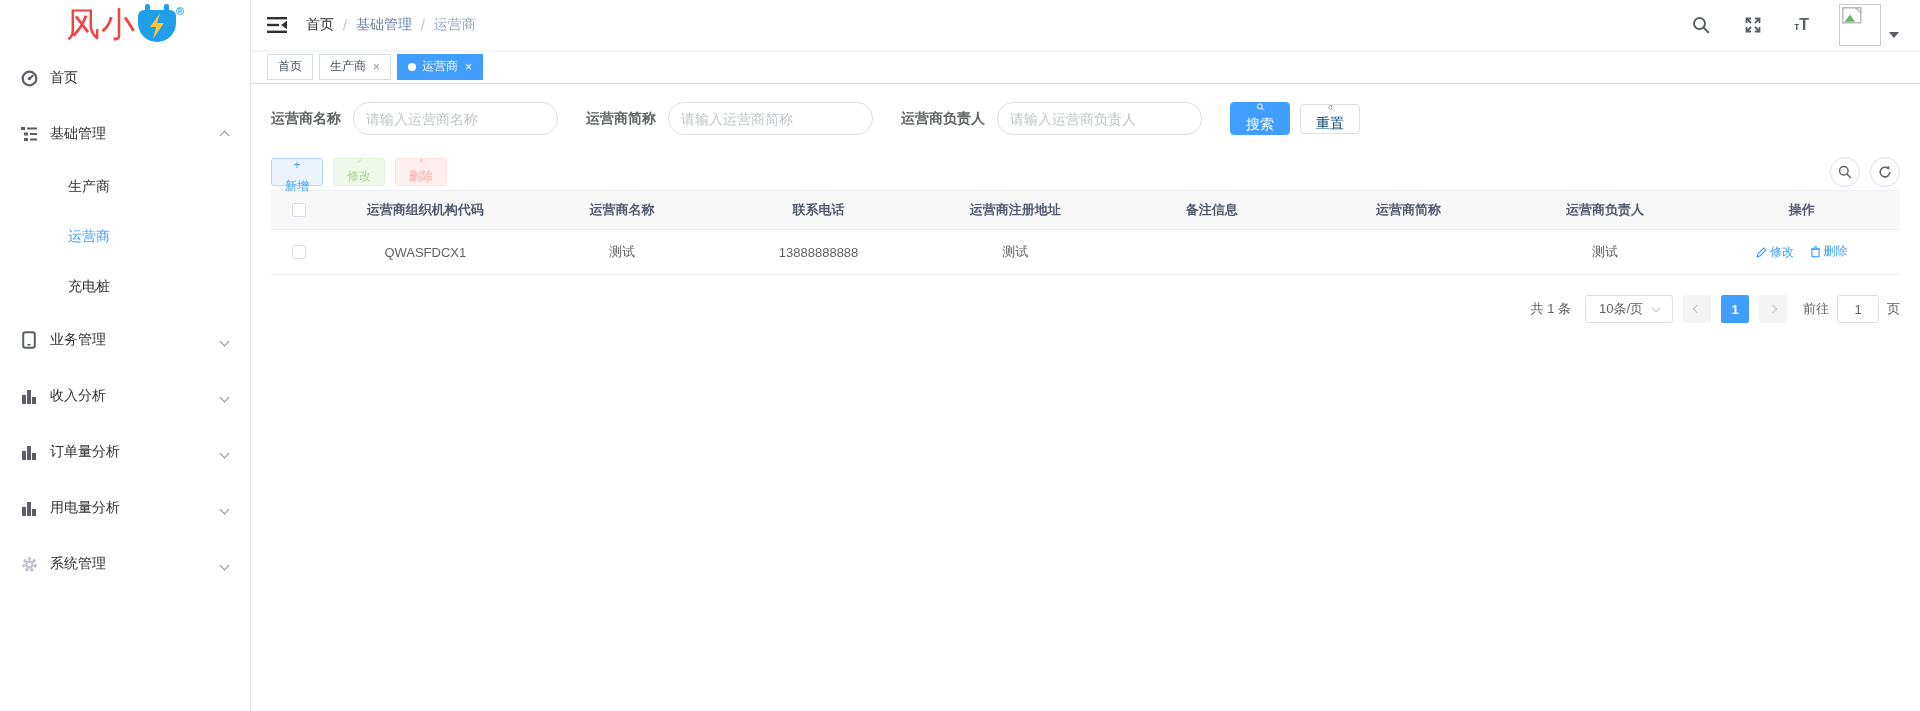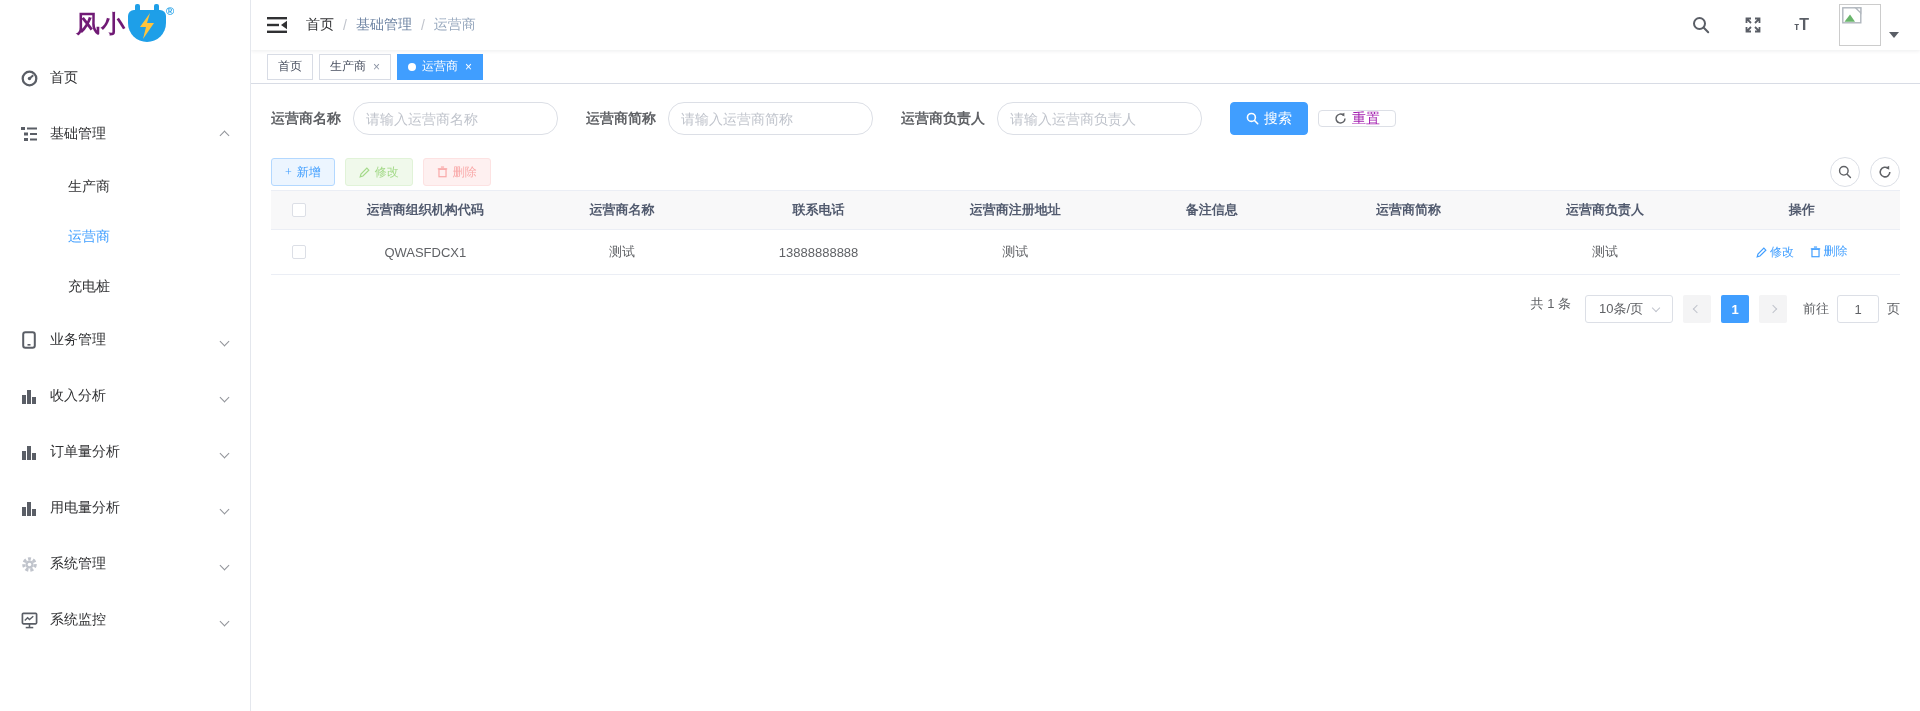--- a/index.html
+++ b/index.html
@@ -3,21 +3,21 @@
 <meta charset="utf-8">
 <style>
   * { margin:0; padding:0; box-sizing:border-box; }
   html,body { width:1920px; height:711px; background:#fff; overflow:hidden;
     font-family:"Liberation Sans","DejaVu Sans",sans-serif; font-size:14px; color:#303133; }
 
   
   .sidebar { position:fixed; left:0; top:0; bottom:0; width:251px; background:#fff;
     border-right:1px solid #e4e7ed; z-index:10; }
   .logo { height:50px; display:flex; align-items:flex-start; justify-content:center; padding-top:4px; }
-  .logo-text { font-size:24px; font-weight:bold; color:#701a75; letter-spacing:1px; line-height:40px; }
+  .logo-text { font-size:34px; font-weight:normal; color:#ef4444; letter-spacing:1px; line-height:40px; }
   .logo-bowl { position:relative; display:inline-block; width:38px; height:32px; margin-left:2px;
     background:#1E9FE8; border-radius:6px 6px 19px 19px; top:6px; }
   .logo-bowl:before { content:""; position:absolute; top:-6px; left:7px; width:5px; height:8px; background:#1E9FE8; border-radius:2px; }
   .logo-bowl:after { content:""; position:absolute; top:-6px; right:7px; width:5px; height:8px; background:#1E9FE8; border-radius:2px; }
   .logo-bolt-svg { position:absolute; left:9px; top:3px; }
   .logo-reg { color:#1E9FE8; font-size:11px; font-weight:bold; vertical-align:top; line-height:14px; }
 
   .menu { padding-top:0; }
   .menu-item { position:relative; height:56px; display:flex; align-items:center; padding:0 20px; cursor:pointer; }
   .menu-item .mi-label { margin-left:12px; color:#303133; }
@@ -65,23 +65,23 @@
   
   .content { flex:1; padding:18px 20px; background:#fff; }
 
   .filter-row { display:flex; align-items:center; }
   .filter-group { display:flex; align-items:center; margin-right:28px; }
   .filter-label { font-weight:bold; color:#606266; margin-right:12px; white-space:nowrap; }
   .filter-input { width:205px; height:33px; border:1px solid #dcdfe6; border-radius:16px; padding:0 12px;
     font-size:14px; color:#606266; outline:none; font-family:inherit; }
   .filter-input::placeholder { color:#c0c4cc; }
   .btn { display:inline-flex; align-items:center; justify-content:flex-start; gap:5px; border-radius:4px;
-    font-size:14px; cursor:pointer; border:1px solid transparent; font-family:Liberation Serif, serif; }
+    font-size:14px; cursor:pointer; border:1px solid transparent; font-family:Liberation Mono, monospace;flex-direction:column; }
   .btn-search { background:#409EFF; color:#fff; height:33px; padding:0 15px; border-color:#409EFF; }
-  .btn-reset { background:#fff; color:#a21caf; height:17px; padding:0 15px; border-color:#dcdfe6; margin-left:10px; }
+  .btn-reset { background:#fff; color:#0c4a6e; height:30px; padding:0 15px; border-color:#dcdfe6; margin-left:10px; }
 
   .toolbar-row { display:flex; align-items:center; margin-top:22px; }
   .btn-mini { height:28px; padding:0 13px; font-size:12px; border-radius:3px; margin-right:10px; }
   .btn-add { color:#409eff; background:#ecf5ff; border-color:#b3d8ff; }
   .btn-edit { color:#a4da89; background:#f0f9eb; border-color:#e1f3d8; cursor:not-allowed; }
   .btn-del { color:#f9a7a7; background:#fef0f0; border-color:#fde2e2; cursor:not-allowed; }
   .toolbar-right { margin-left:auto; display:flex; gap:10px; }
   .circle-btn { width:30px; height:30px; border-radius:50%; border:1px solid #dcdfe6; background:#fff;
     display:flex; align-items:center; justify-content:center; cursor:pointer; }
 
@@ -91,21 +91,21 @@
     border-top:1px solid #ebeef5; border-bottom:1px solid #ebeef5; }
   .t-row { display:flex; height:45px; align-items:center; border-bottom:1px solid #ebeef5; background:#fff; }
   .t-cell { flex:1; text-align:center; color:#606266; overflow:hidden; white-space:nowrap; }
   .t-head .t-cell { color:#515a6e; font-weight:bold; }
   .t-cell.cb { flex:0 0 56px; display:flex; justify-content:center; }
   .checkbox { width:14px; height:14px; border:1px solid #dcdfe6; border-radius:2px; background:#fff; cursor:pointer; }
   .op-link { color:#409EFF; font-size:12px; cursor:pointer; display:inline-flex; align-items:center; gap:3px; }
   .op-link + .op-link { margin-left:12px; }
 
   
-  .pagination { margin-top:20px; display:flex; justify-content:flex-end; gap:10px;
+  .pagination { margin-top:20px; display:flex; align-items:center; justify-content:flex-end; gap:10px;
     font-size:13px; color:#606266; }
   .pg-total { margin-right:4px; }
   .pg-size { width:88px; height:28px; border:1px solid #dcdfe6; border-radius:3px; display:flex;
     align-items:center; justify-content:center; gap:10px; color:#606266; cursor:pointer; background:#fff; }
   .pg-size .chev { width:6px; height:6px; border-color:#c0c4cc; margin-top:-3px; }
   .pg-btn { width:28px; height:28px; border-radius:2px; background:#f4f4f5; display:flex; align-items:center;
     justify-content:center; cursor:pointer; }
   .pg-btn .chev { width:6px; height:6px; border-color:#c0c4cc; }
   .pg-page { width:28px; height:28px; border-radius:2px; background:#409EFF; color:#fff; font-weight:bold;
     display:flex; align-items:center; justify-content:center; cursor:pointer; }
@@ -218,32 +218,20 @@
         <svg width="17" height="17" viewBox="0 0 18 18">
             <circle cx="9" cy="9" r="6" fill="none" stroke="#c0c4cc" stroke-width="3.4" stroke-dasharray="3.1 2.1"></circle>
             <circle cx="9" cy="9" r="4.2" fill="#c0c4cc"></circle>
             <circle cx="9" cy="9" r="1.9" fill="#fff"></circle>
           </svg>
       </span>
       <span class="mi-label">系统管理</span>
       <span class="chev-holder"><i class="chev down"></i></span>
     </div>
 
-    <div class="menu-item">
-      <span class="micon">
-        <svg width="17" height="17" viewBox="0 0 18 18">
-            <rect x="1.5" y="1.5" width="15" height="11" rx="1" fill="none" stroke="#5a5e66" stroke-width="1.8"></rect>
-            <polyline points="4,9 7,6 9,8 13,4.5" fill="none" stroke="#5a5e66" stroke-width="1.5"></polyline>
-            <line x1="9" y1="12.5" x2="9" y2="16" stroke="#5a5e66" stroke-width="1.6"></line>
-            <line x1="5" y1="16.5" x2="13" y2="16.5" stroke="#5a5e66" stroke-width="1.6"></line>
-          </svg>
-      </span>
-      <span class="mi-label">系统监控</span>
-      <span class="chev-holder"><i class="chev down"></i></span>
-    </div>
   </nav>
 </aside>
 
 <div class="main">
 
   <header class="navbar">
     <span class="hamburger">
       <svg width="22" height="20" viewBox="0 0 22 20">
           <rect x="1" y="2" width="20" height="2.4" fill="#303133"></rect>
           <rect x="1" y="8.8" width="12" height="2.4" fill="#303133"></rect>

